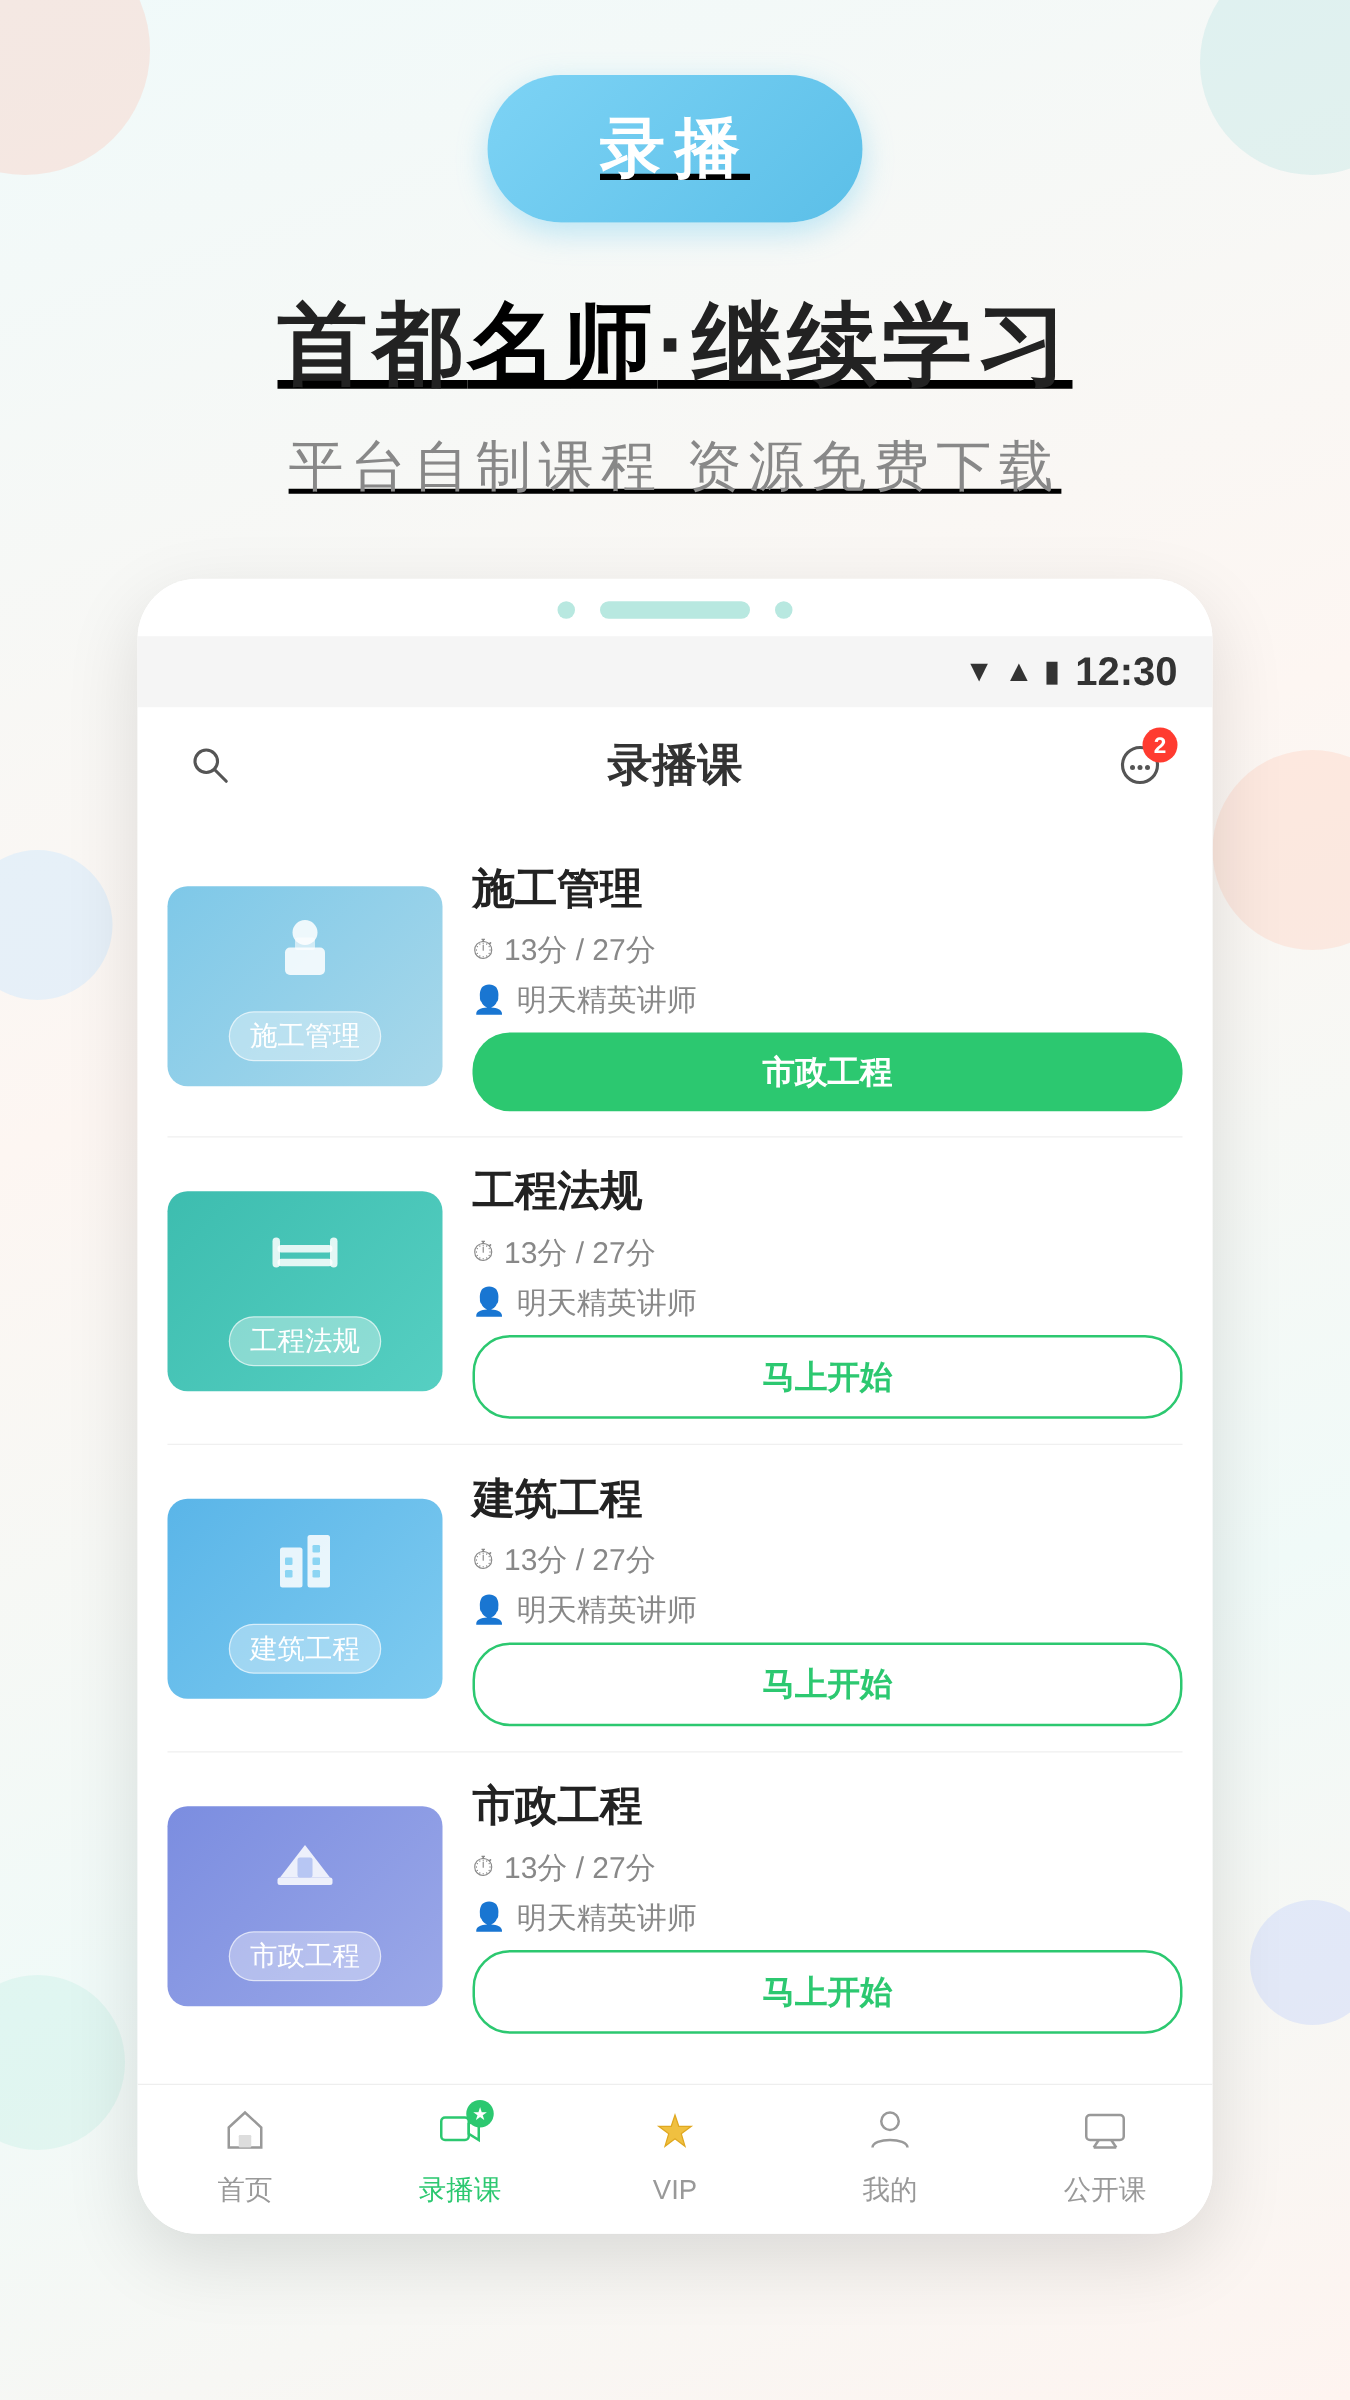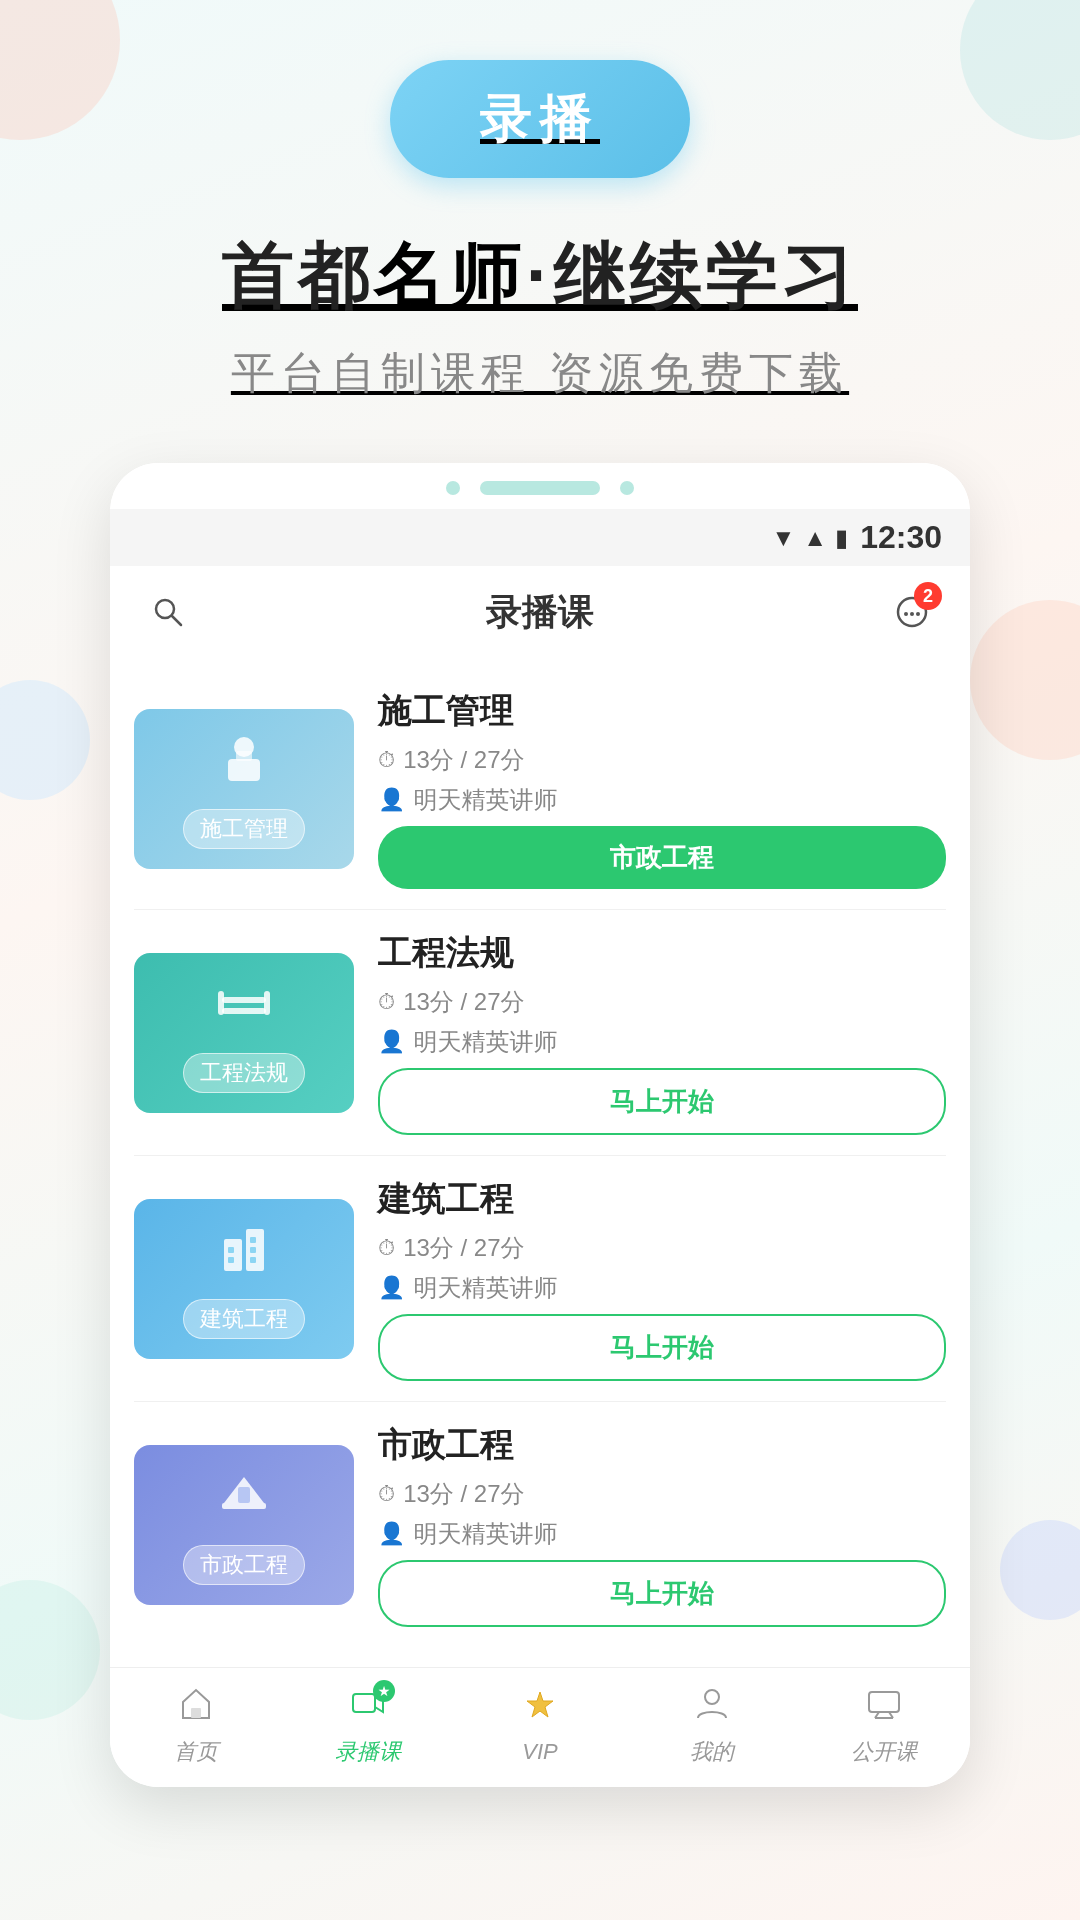--- a/index.html
+++ b/index.html
@@ -279,21 +279,21 @@
     }
     .nav-item {
       display: flex;
       flex-direction: column;
       align-items: center;
       gap: 6px;
       min-width: 100px;
     }
     .nav-icon { font-size: 36px; color: #999; }
     .nav-icon.active { color: #2cc870; }
-    .nav-label { font-size: 22px; color: #999; font-style: italic; }
+    .nav-label { font-size: 22px; color: #999; }
     .nav-label.active { color: #2cc870; }
     .nav-item-录播课 .nav-icon { position: relative; }
     .star-badge {
       position: absolute;
       top: -4px; right: -8px;
       background: #2cc870;
       width: 22px; height: 22px;
       border-radius: 50%;
       display: flex; align-items: center; justify-content: center;
     }

